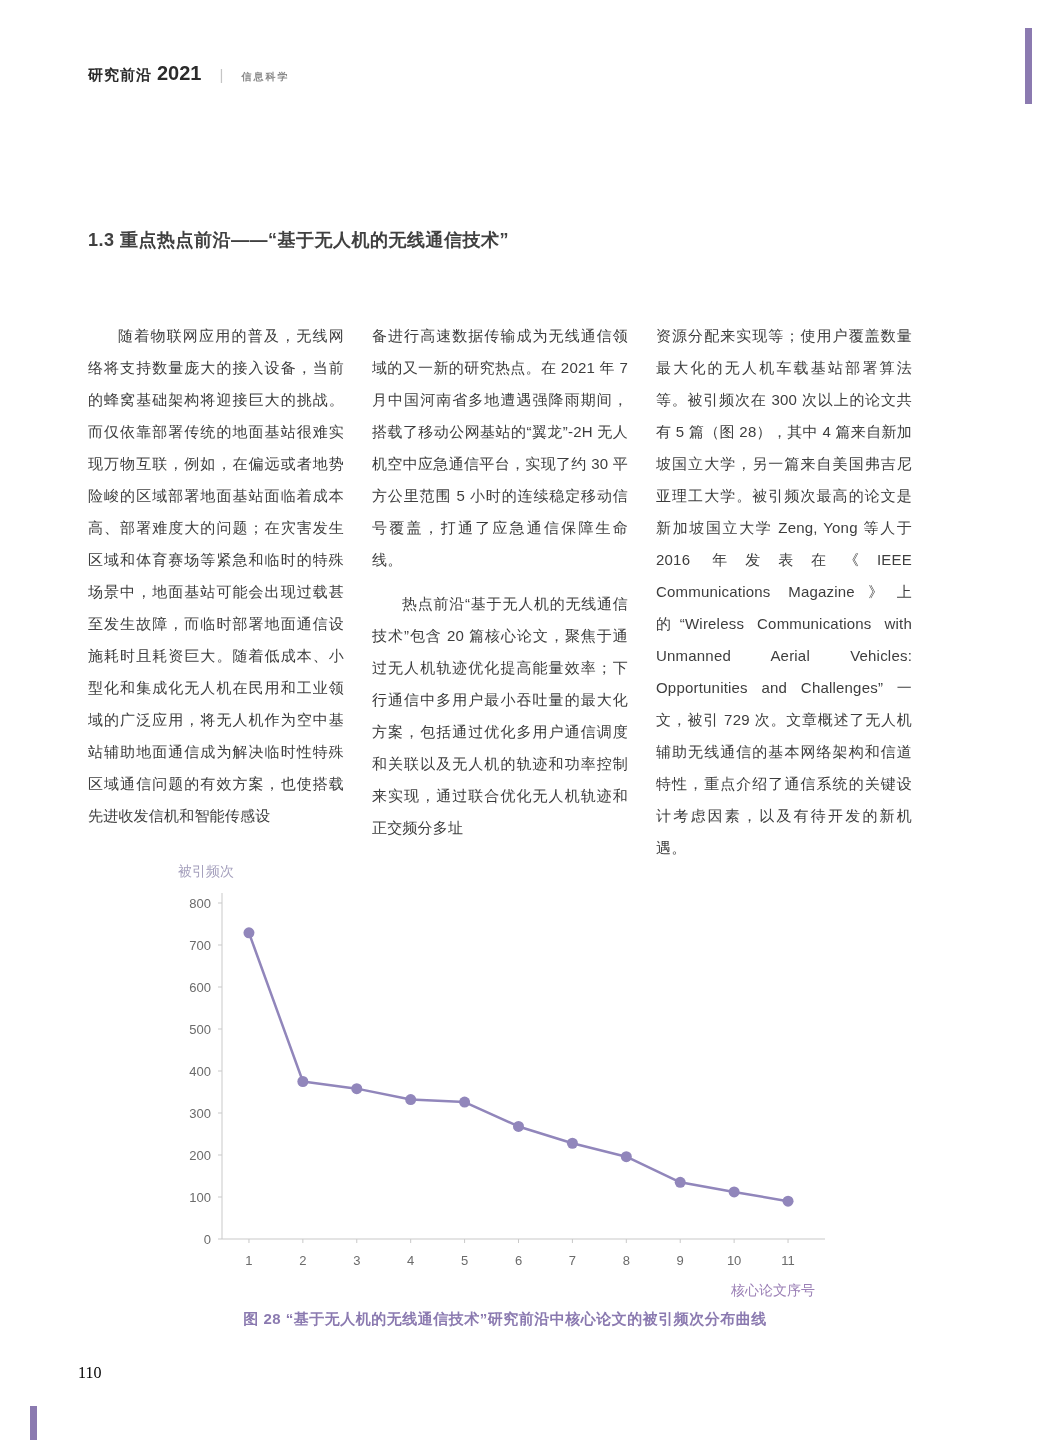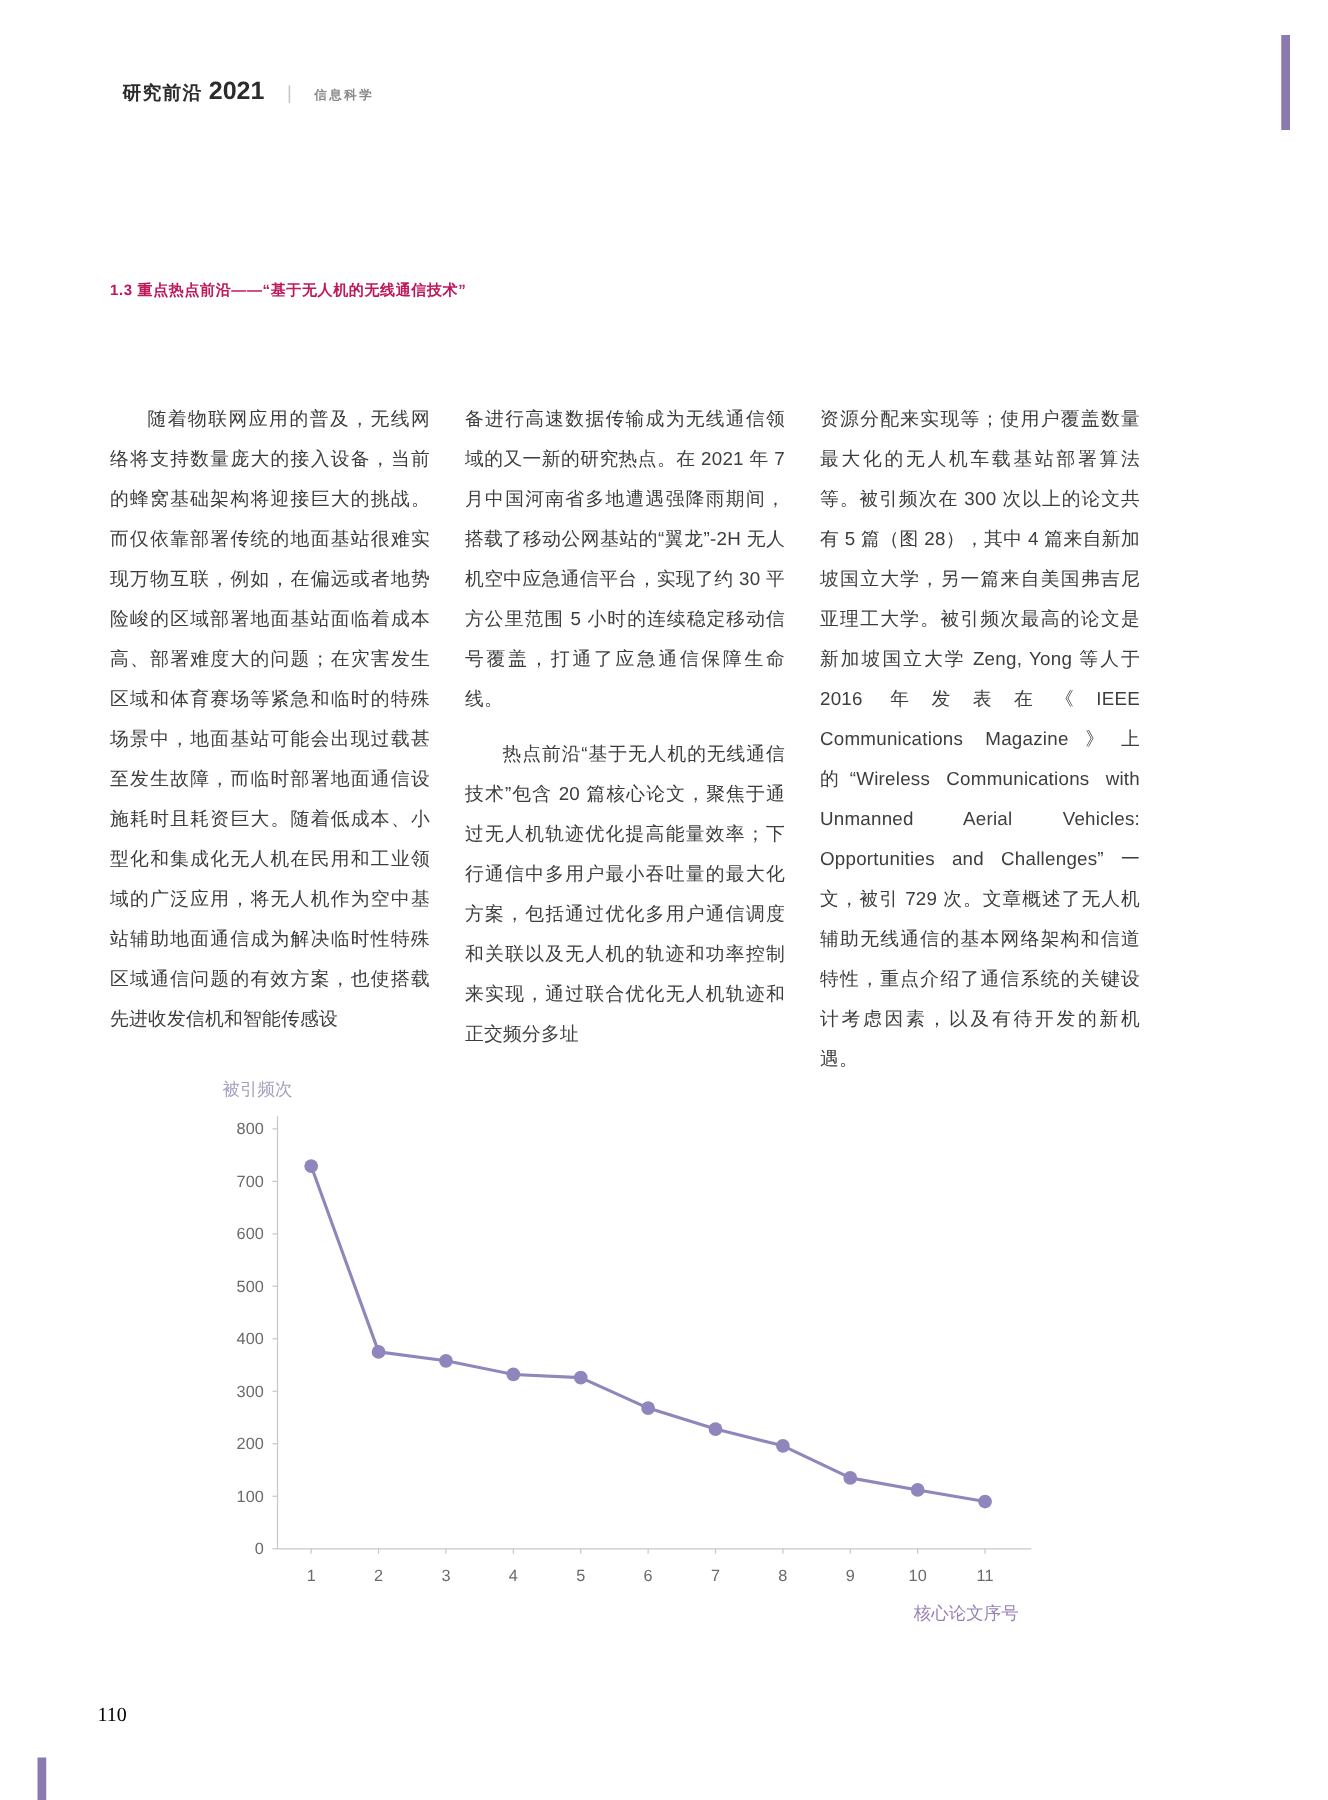--- a/index.html
+++ b/index.html
@@ -8,21 +8,21 @@
     width: 1062px;
     height: 1440px;
     background: #ffffff;
     font-family: "Liberation Sans", "DejaVu Sans", sans-serif;
     overflow: hidden;
   }
 
   
   .header {
     position: absolute;
-    left: 98px;
+    left: 88px;
     top: 62px;
     display: flex;
     align-items: baseline;
     white-space: nowrap;
   }
   .brand { font-size: 15px; font-weight: 700; color: #2b2b2b; letter-spacing: 1px; }
   .year  { font-size: 20px; font-weight: 700; color: #2b2b2b; margin-left: 5px; }
   .hdr-divider { font-size: 15px; color: #c5c5c5; margin: 0 18px; font-weight: 300; }
   .category { font-size: 10px; font-weight: 700; color: #8a8a8a; letter-spacing: 2px; }
 
@@ -41,23 +41,23 @@
     width: 7px;
     height: 34px;
     background: #8b7ab0;
   }
 
   
   .section-title {
     position: absolute;
     left: 88px;
     top: 216px;
-    font-size: 12px;
+    font-size: 18px;
     font-weight: 700;
-    color: #be185d;
+    color: #404040;
     letter-spacing: 0.5px;
   }
 
   
   .columns {
     position: absolute;
     left: 88px;
     top: 280px;
     width: 824px;
     display: flex;
@@ -204,16 +204,17 @@
         <circle cx="422.4090909090909" cy="283.24" r="5.5" fill="#9186bb"></circle>
         <circle cx="476.3181818181818" cy="296.68" r="5.5" fill="#9186bb"></circle>
         <circle cx="530.2272727272727" cy="322.3" r="5.5" fill="#9186bb"></circle>
         <circle cx="584.1363636363636" cy="331.96" r="5.5" fill="#9186bb"></circle>
         <circle cx="638.0454545454545" cy="341.2" r="5.5" fill="#9186bb"></circle>
         <text x="28" y="16" class="axis-label ylab">被引频次</text>
         <text x="665" y="435" text-anchor="end" class="axis-label xlab">核心论文序号</text>
       </svg>
   </div>
 
+  <div class="figure-caption">图 28 “基于无人机的无线通信技术”研究前沿中核心论文的被引频次分布曲线</div>
 
   <div class="page-number">110</div>
 
 </div>
 
 </body></html>

